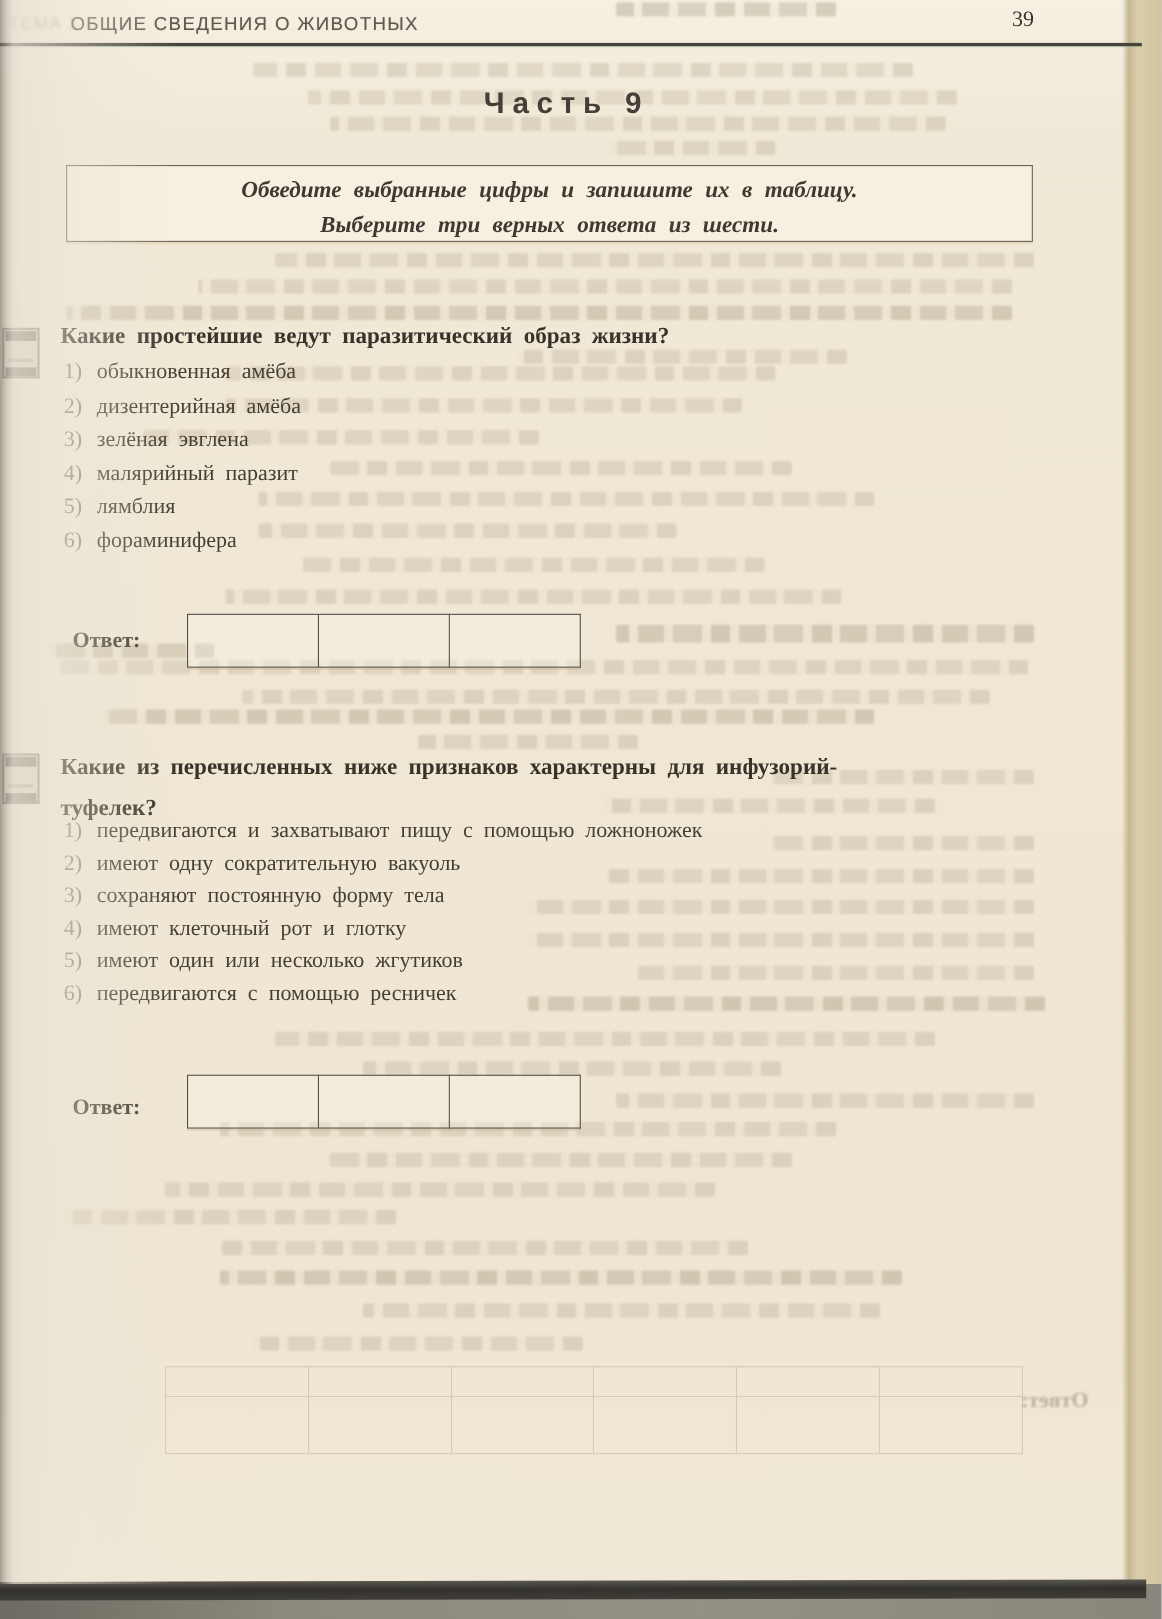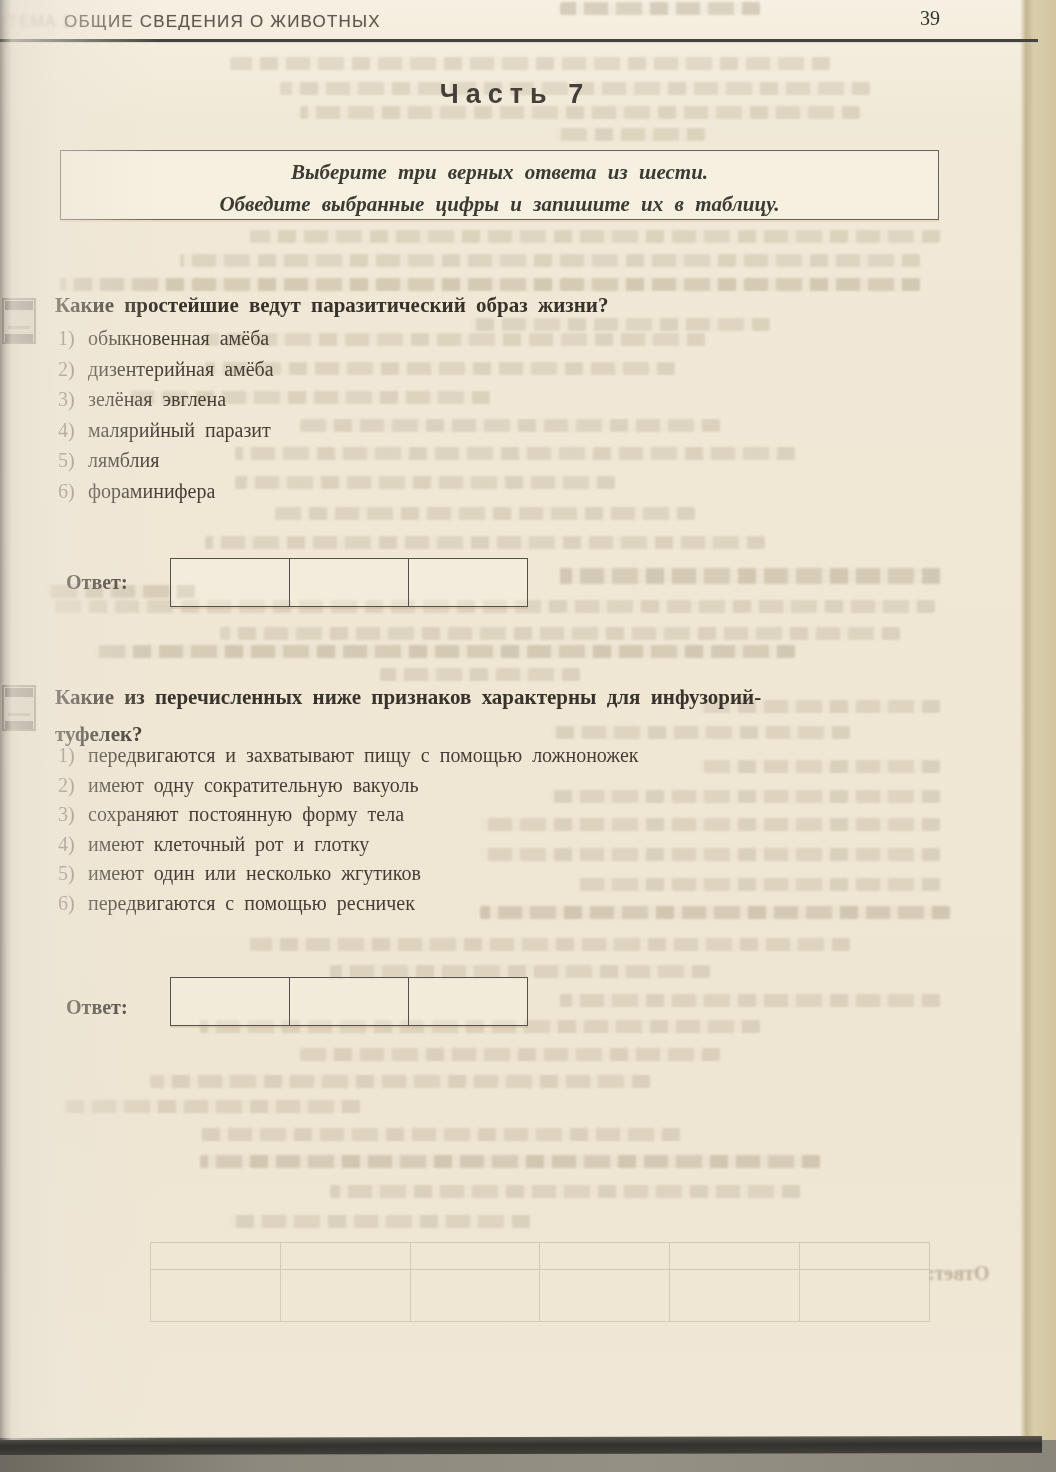--- a/index.html
+++ b/index.html
@@ -180,25 +180,25 @@
     <span class="ghost-answer">Ответ:</span>
   </div>
 
   <div class="content">
 
     <span class="topic-prefix">ТЕМА 1.</span>
     <span class="hdr-title">ОБЩИЕ СВЕДЕНИЯ О ЖИВОТНЫХ</span>
     <span class="page-number">39</span>
     <div class="header-rule"></div>
 
-    <h1 class="part-title">Часть 7</h1>
+    <h1 class="part-title">Часть 9</h1>
 
     <div class="instruction-box">
+      <div>Обведите выбранные цифры и запишите их в таблицу.</div>
       <div>Выберите три верных ответа из шести.</div>
-      <div>Обведите выбранные цифры и запишите их в таблицу.</div>
     </div>
 
     <div class="q-icon qi1">
         <i></i>
         <i></i>
         <i></i>
       </div>
     <div class="q-text q1-text">
       <span class="q-line">Какие простейшие ведут паразитический образ жизни?</span>
     </div>

